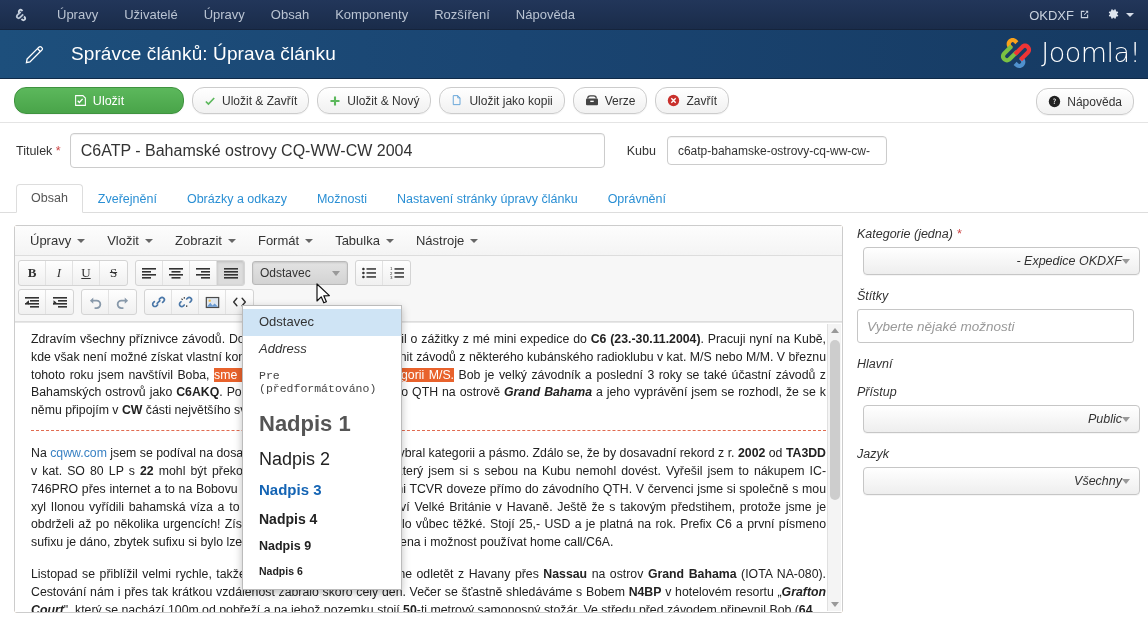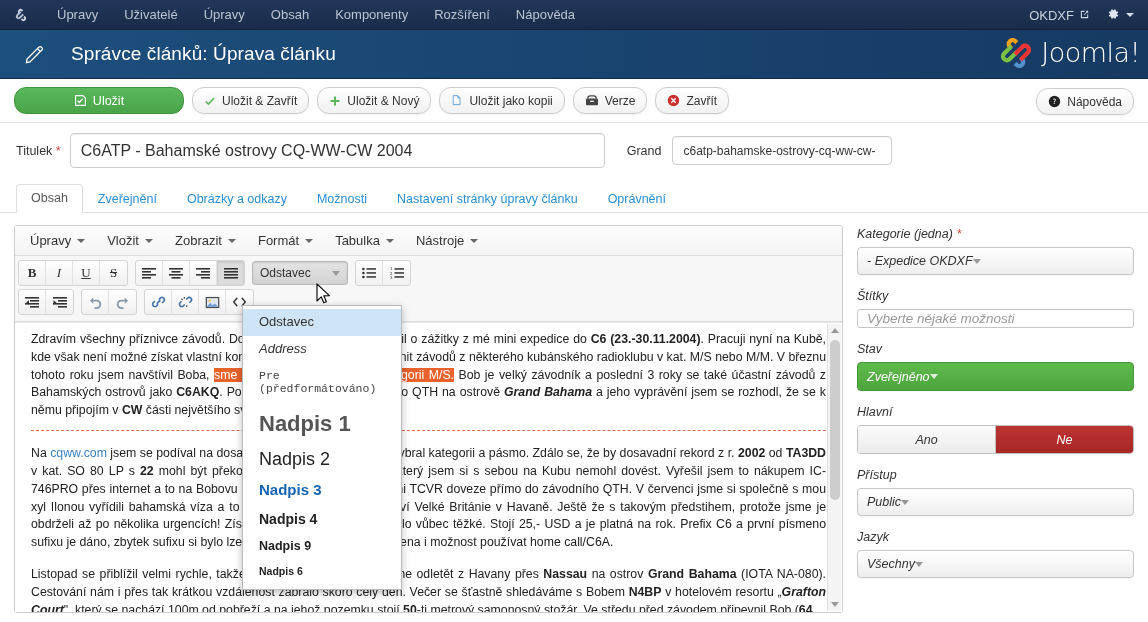--- a/index.html
+++ b/index.html
@@ -223,30 +223,31 @@
   .scroll-arrow.dn { bottom: 4px; border-top: 5px solid #999; }
 
   
   .fld { margin-bottom: 14px; font-style: italic; }
   .fld > label {
     display: block; font-size: 12.5px; color: #333; margin-bottom: 6px;
   }
   .sel-box {
     height: 28px; width: 100%; border: 1px solid #c6c6c6; border-radius: 4px;
     background: linear-gradient(#fff,#eee);
-    display: flex; align-items: center; justify-content: flex-start;
+    display: flex; align-items: center; justify-content: flex-end;
     padding: 0 9px; font-size: 12.5px; color: #333; cursor: pointer;
     box-shadow: 0 1px 0 rgba(0,0,0,.04);
+    margin-left: 6px;
   }
   .sel-box.green {
     background: linear-gradient(#5fba4d,#4da53d); border-color: #449a38;
     color: #fff; height: 29px;
   }
   .tag-input {
-    width: 100%; height: 19px; border: 1px solid #c6c6c6; border-radius: 3px;
+    width: 100%; height: 34px; border: 1px solid #c6c6c6; border-radius: 3px;
     padding: 0 9px; font-size: 13.5px; color: #999; background: #fff;
     display: flex; align-items: center;
   }
   .btngrp {
     display: flex; width: 100%; border-radius: 4px; overflow: hidden;
     border: 1px solid #c0c0c0;
   }
   .btngrp > div {
     flex: 1; height: 27px; display: flex; align-items: center;
     justify-content: center; font-size: 12.5px; cursor: pointer;
@@ -397,21 +398,21 @@
     </div>
   </div>
 </div>
 
 <div class="titlerow">
   <span class="lbl">
     <span>Titulek</span>
     <span class="req">*</span>
   </span>
   <input class="inp" id="title-input" type="text" value="C6ATP - Bahamské ostrovy CQ-WW-CW 2004" style="">
-  <span class="lbl" style="margin-left:22px;">Grand</span>
+  <span class="lbl" style="margin-left:22px;">Kubu</span>
   <input class="inp" id="alias-input" type="text" value="c6atp-bahamske-ostrovy-cq-ww-cw-" style="">
 </div>
 
 <div class="tabs">
   <div class="tab active">Obsah</div>
   <div class="tab">Zveřejnění</div>
   <div class="tab">Obrázky a odkazy</div>
   <div class="tab">Možnosti</div>
   <div class="tab">Nastavení stránky úpravy článku</div>
   <div class="tab">Oprávnění</div>
@@ -650,34 +651,23 @@
       </div>
     </div>
 
     <div class="fld">
       <label>Štítky</label>
       <div class="tag-input">
         <span>Vyberte nějaké možnosti</span>
       </div>
     </div>
 
-    <div class="fld">
-      <label>Stav</label>
-      <div class="sel-box green">
-        <span>Zveřejněno</span>
-        <span class="arrow-sm white"></span>
-      </div>
-    </div>
 
     <div class="fld">
       <label>Hlavní</label>
-      <div class="btngrp">
-        <div class="bg-off">Ano</div>
-        <div class="bg-on">Ne</div>
-      </div>
     </div>
 
     <div class="fld">
       <label>Přístup</label>
       <div class="sel-box">
         <span>Public</span>
         <span class="arrow-sm"></span>
       </div>
     </div>
 

